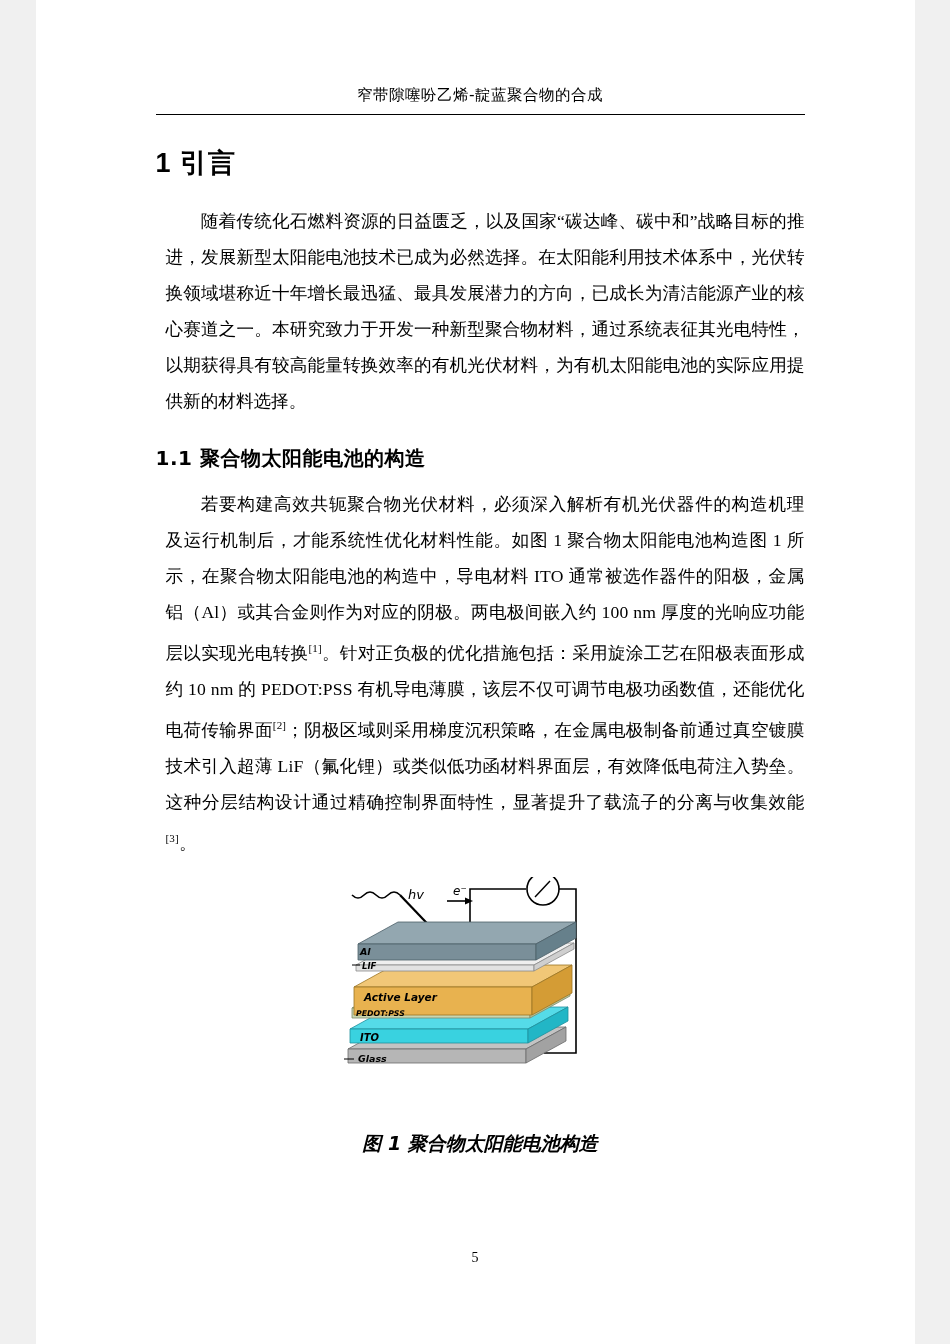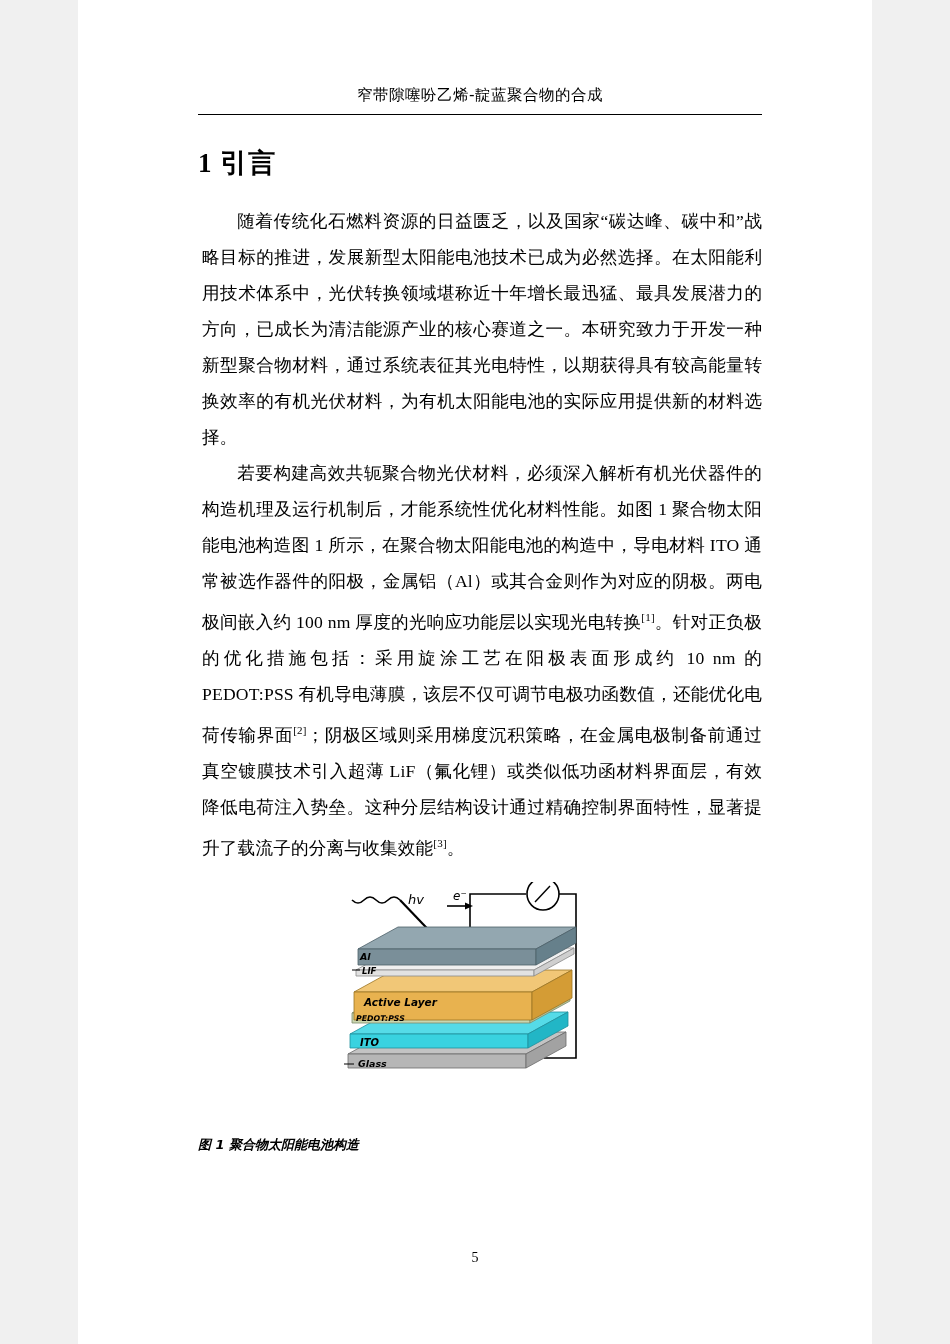--- a/index.html
+++ b/index.html
@@ -1,21 +1,21 @@
 <!DOCTYPE html>
 <html><head>
 <meta charset="utf-8">
 <style>
   html, body {
     margin: 0;
     padding: 0;
     background: #f0f0f0;
   }
   .page {
-    width: 794px;
+    width: 879px;
     height: 1344px;
     background: #ffffff;
     margin: 0 auto;
     position: relative;
     box-sizing: border-box;
     font-family: "Liberation Serif", serif;
     color: #000;
     overflow: hidden;
   }
   .content {
@@ -29,37 +29,37 @@
     font-family: "DejaVu Sans", sans-serif;
     font-size: 15.5px;
     letter-spacing: 0.5px;
     padding-bottom: 8px;
   }
   .header-rule {
     border-bottom: 1.3px solid #000;
     margin-bottom: 30px;
   }
   h1.sec {
-    font-family: Liberation Serif, serif;
+    font-family: Liberation Sans, sans-serif;
     font-size: 27px;
     font-weight: bold;
     margin: 0 0 22px 0;
     letter-spacing: 1px;
   }
   h2.subsec {
     font-family: "DejaVu Sans", sans-serif;
     font-size: 20px;
     font-weight: bold;
     margin: 26px 0 14px 0;
     letter-spacing: 0.5px;
   }
   p.body {
     font-size: 17.6px;
     line-height: 36px;
-    margin: 0 0 0 4px;
+    margin: 0 0 0 10px;
     text-align: justify;
     text-justify: inter-ideograph;
     text-indent: 2em;
   }
   p.body.spaced {
     letter-spacing: 0.2px;
   }
   sup {
     font-size: 11px;
     vertical-align: super;
@@ -70,23 +70,23 @@
     font-style: italic;
   }
   .figwrap {
     display: inline-block;
     position: relative;
     width: 300px;
     height: 240px;
   }
   .figcaption {
     font-family: "DejaVu Sans", sans-serif;
-    font-size: 13px;
+    font-size: 19px;
     font-weight: bold;
-    text-align: left;
+    text-align: center;
     margin-top: 10px;
     margin-bottom: 8px;
   }
   .pagenum {
     position: absolute;
     bottom: 78px;
     left: 0;
     right: 0;
     text-align: center;
     font-size: 14px;
@@ -104,20 +104,21 @@
 
   <div class="content">
 
     <div class="header-title">窄带隙噻吩乙烯-靛蓝聚合物的合成</div>
     <div class="header-rule"></div>
 
     <h1 class="sec">1 引言</h1>
 
     <p class="body">随着传统化石燃料资源的日益匮乏，以及国家“碳达峰、碳中和”战略目标的推进，发展新型太阳能电池技术已成为必然选择。在太阳能利用技术体系中，光伏转换领域堪称近十年增长最迅猛、最具发展潜力的方向，已成长为清洁能源产业的核心赛道之一。本研究致力于开发一种新型聚合物材料，通过系统表征其光电特性，以期获得具有较高能量转换效率的有机光伏材料，为有机太阳能电池的实际应用提供新的材料选择。</p>
 
+    <h2 class="subsec">1.1 聚合物太阳能电池的构造</h2>
 
     <p class="body spaced"><span>若要构建高效共轭聚合物光伏材料，必须深入解析有机光伏器件的构造机理及运行机制后，才能系统性优化材料性能。如图 1 聚合物太阳能电池构造图 1 所示，在聚合物太阳能电池的构造中，导电材料 ITO 通常被选作器件的阳极，金属铝（Al）或其合金则作为对应的阴极。两电极间嵌入约 100 nm 厚度的光响应功能层以实现光电转换</span><sup>[1]</sup><span>。针对正负极的优化措施包括：采用旋涂工艺在阳极表面形成约 10 nm 的 PEDOT:PSS 有机导电薄膜，该层不仅可调节电极功函数值，还能优化电荷传输界面</span><sup>[2]</sup><span>；阴极区域则采用梯度沉积策略，在金属电极制备前通过真空镀膜技术引入超薄 LiF（氟化锂）或类似低功函材料界面层，有效降低电荷注入势垒。这种分层结构设计通过精确控制界面特性，显著提升了载流子的分离与收集效能</span><sup>[3]</sup><span>。</span></p>
 
     <div class="figure">
       <div class="figwrap">
         <svg class="fig-svg" width="300" height="240" viewBox="0 0 300 240" xmlns="http://www.w3.org/2000/svg">
 
           <path d="M22 18 q6 6 12 0 q6 -6 12 0 q6 6 12 0 q6 -6 12 0" fill="none" stroke="#000" stroke-width="1.6"></path>
           <line x1="70" y1="18" x2="112" y2="62" stroke="#000" stroke-width="2.2"></line>
           <polygon points="112,62 101,58 106,51" fill="#000"></polygon>

